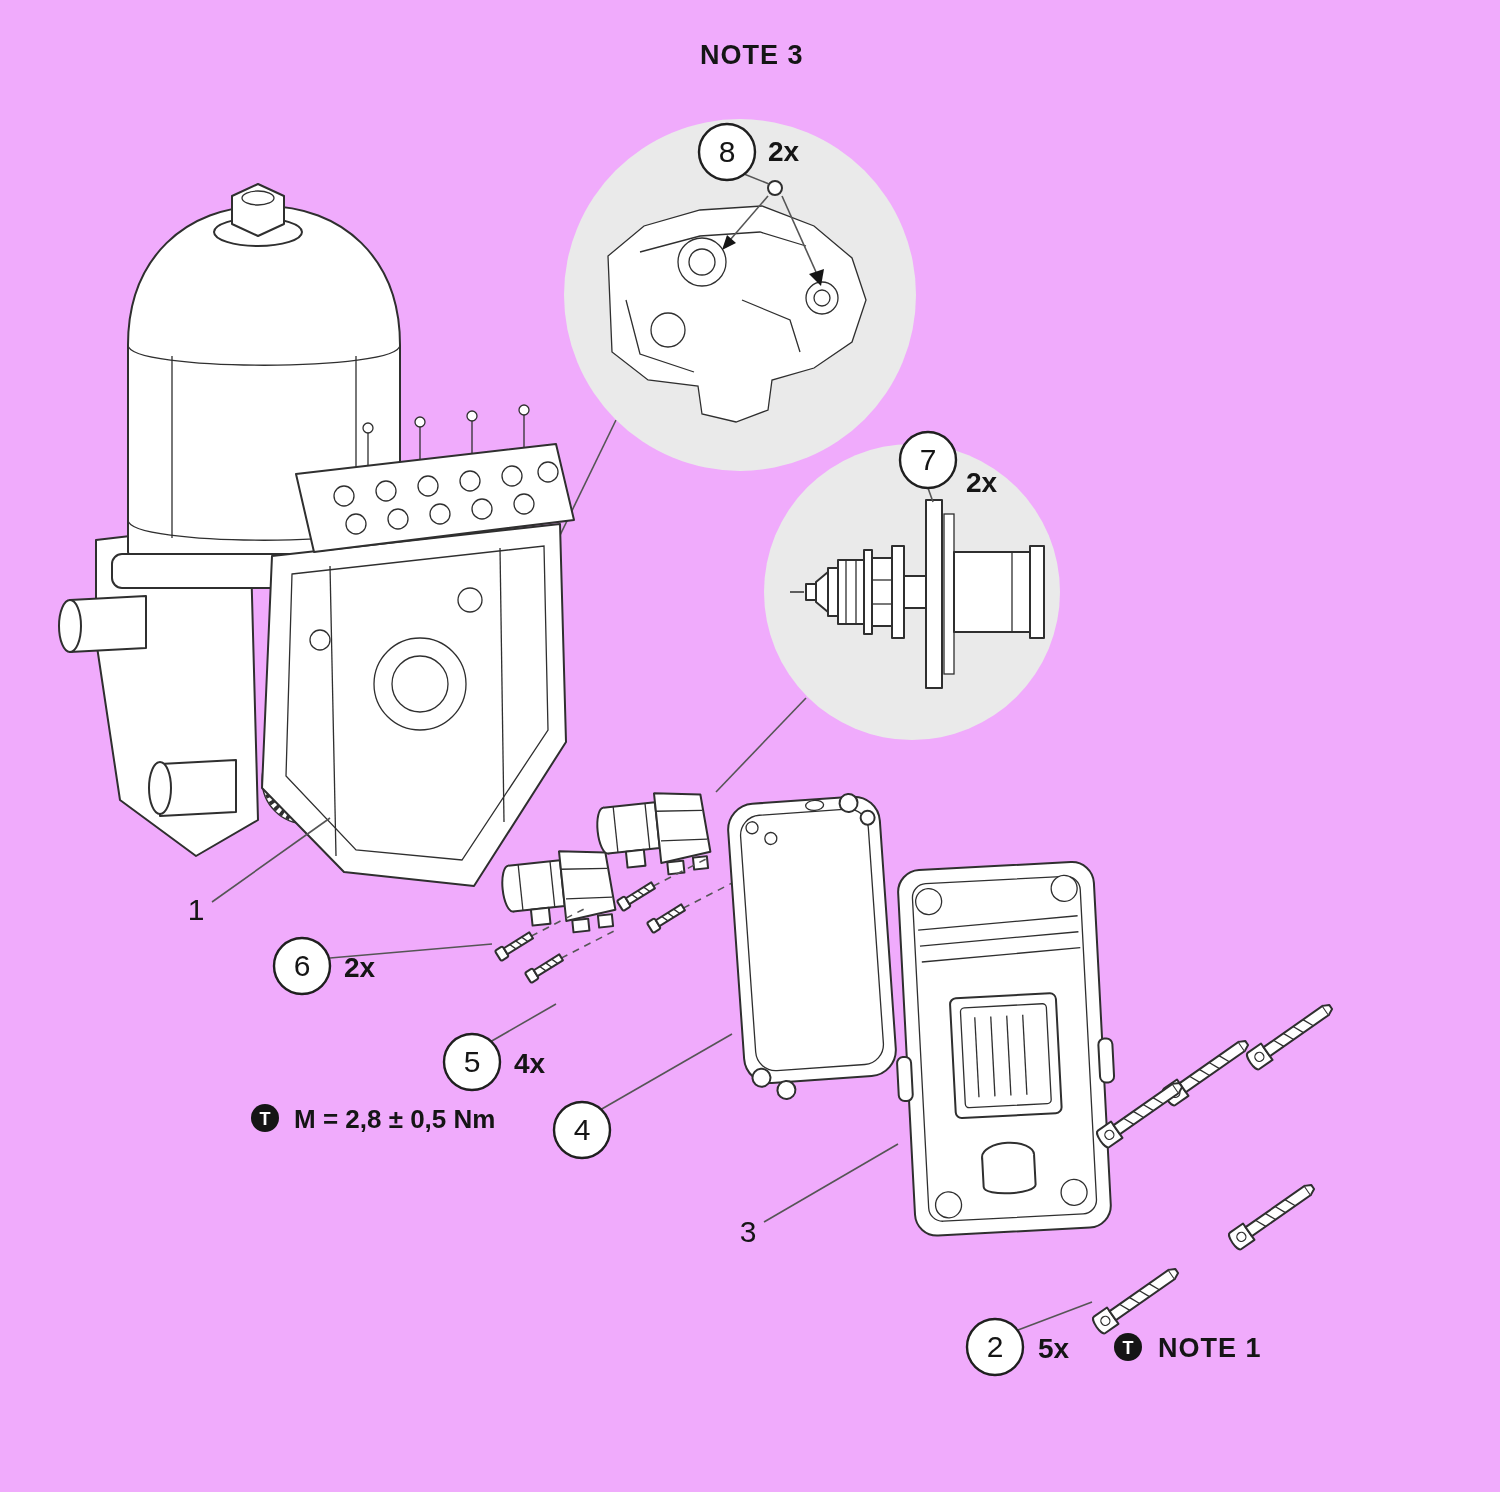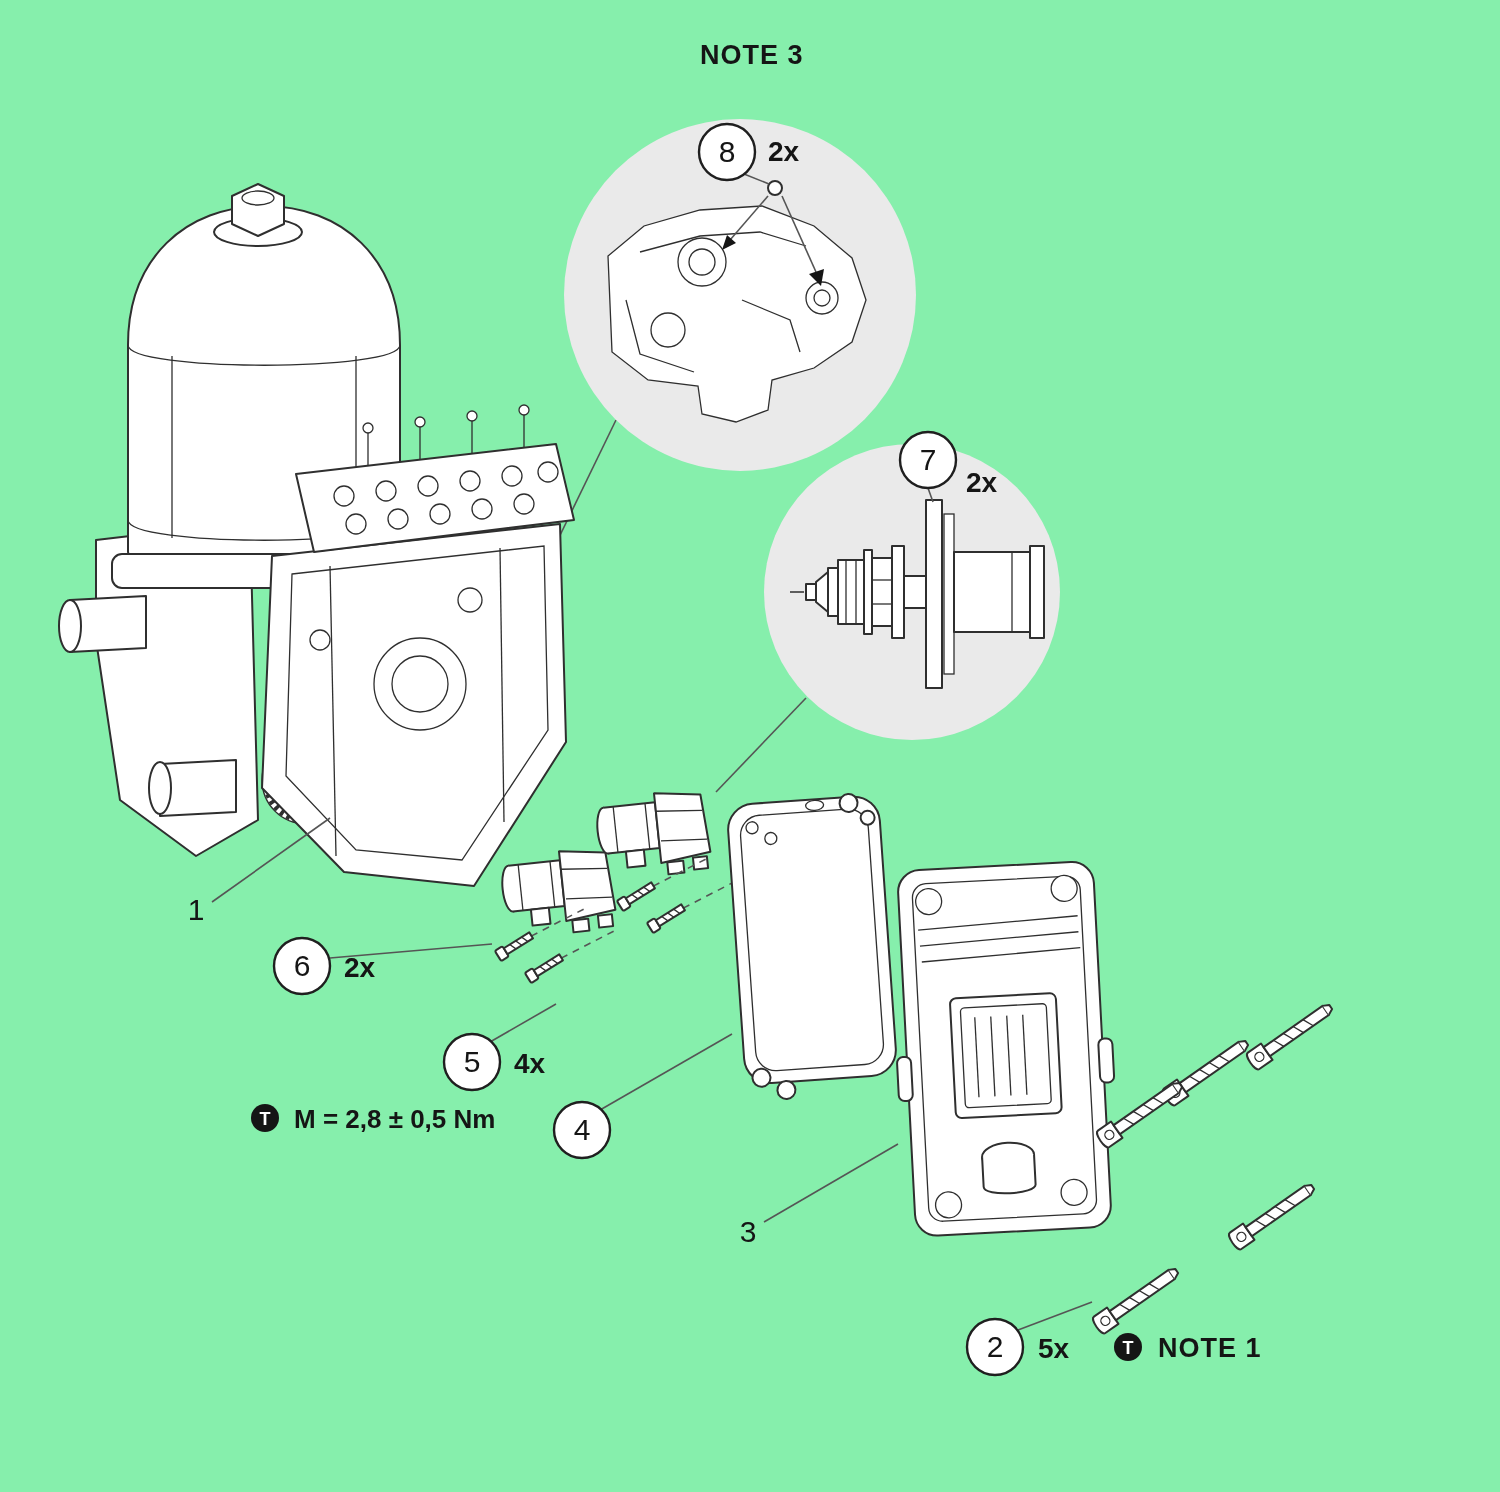--- a/index.html
+++ b/index.html
@@ -1,16 +1,16 @@
 <!DOCTYPE html>
 <html><head>
 <meta charset="utf-8">
 <style>
   html,body{margin:0;padding:0;background:#ffffff;}
-  .canvas{position:relative;width:1500px;height:1492px;background:#86efac;overflow:hidden;}
+  .canvas{position:relative;width:1500px;height:1492px;background:#f0abfc;overflow:hidden;}
   svg{display:block;}
   text{font-family:"Liberation Sans",sans-serif;fill:#151515;}
   .t-note{font-weight:bold;font-size:27px;letter-spacing:1px;}
   .t-num{font-size:30px;}
   .t-qty{font-weight:bold;font-size:28px;}
   .t-torque{font-weight:bold;font-size:26px;}
   .t-icon{font-weight:bold;font-size:18px;fill:#ffffff;}
   .sw{stroke:#2f2f2f;fill:#ffffff;stroke-width:2;stroke-linejoin:round;}
   .sthin{stroke:#2f2f2f;fill:none;stroke-width:1.3;}
   .swthin{stroke:#2f2f2f;fill:#ffffff;stroke-width:1.3;}

